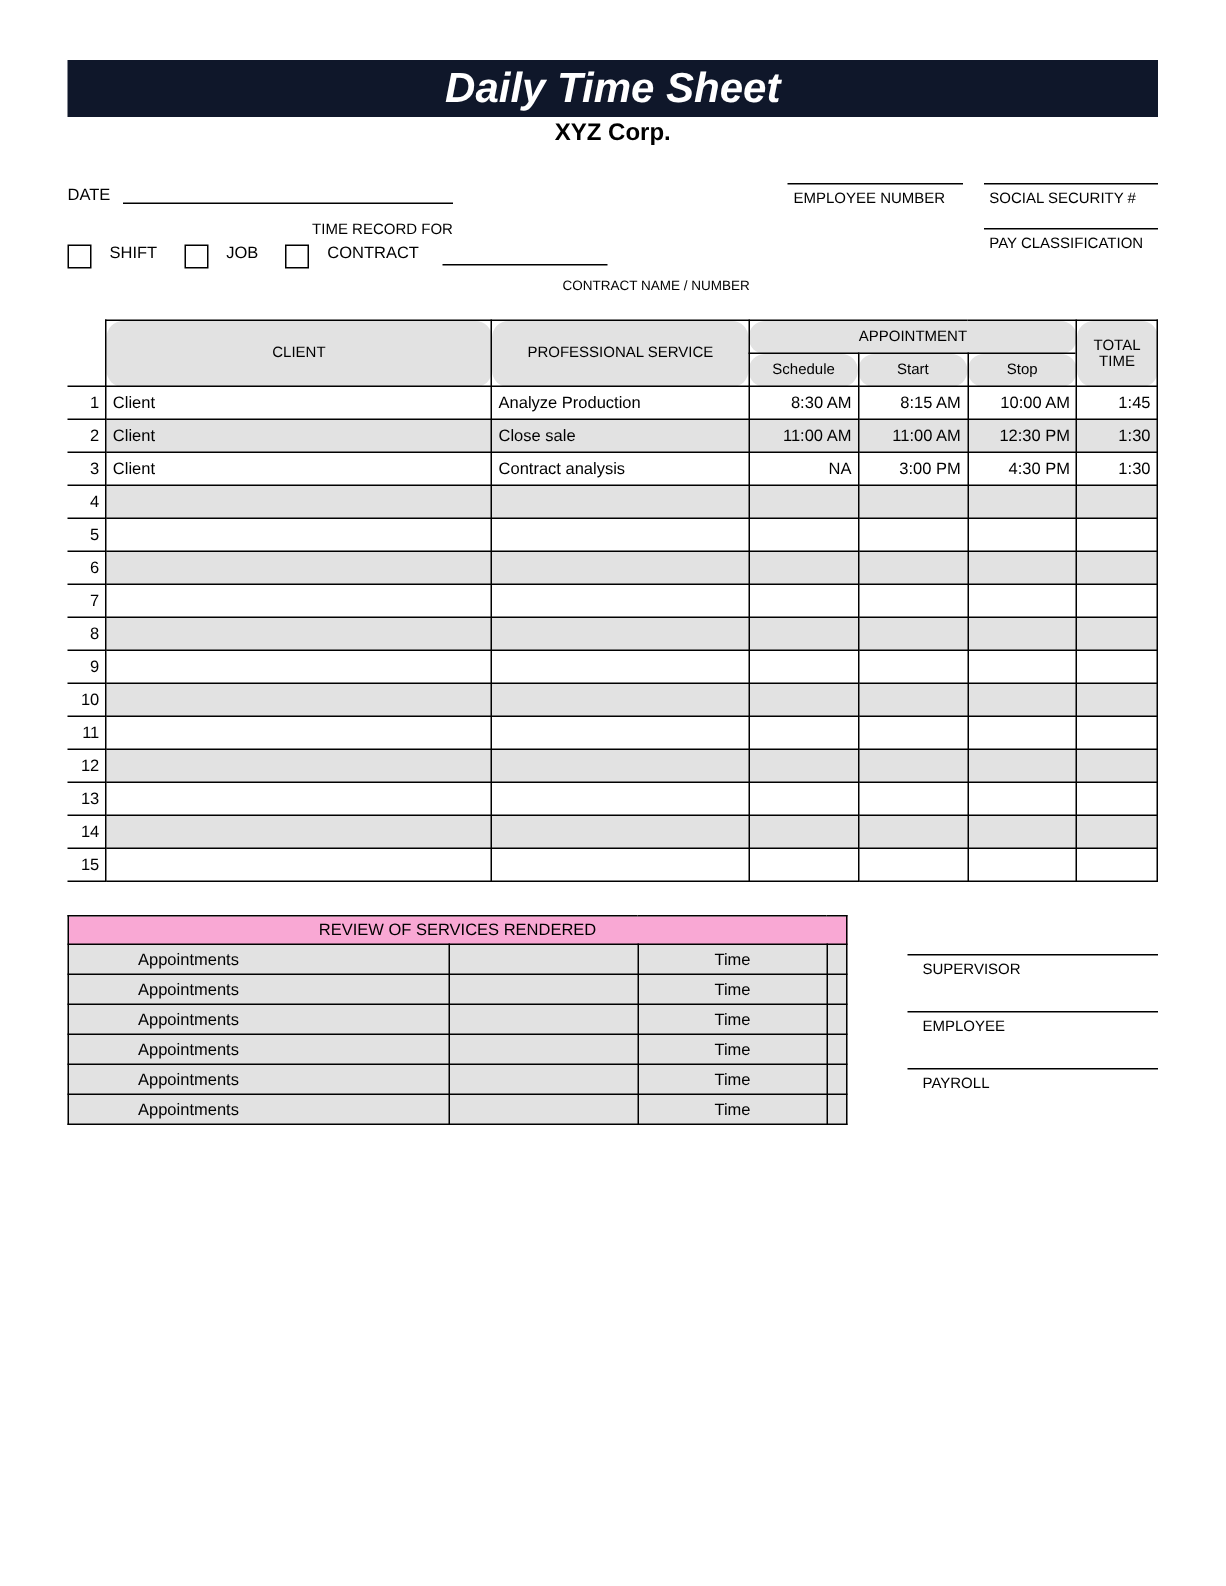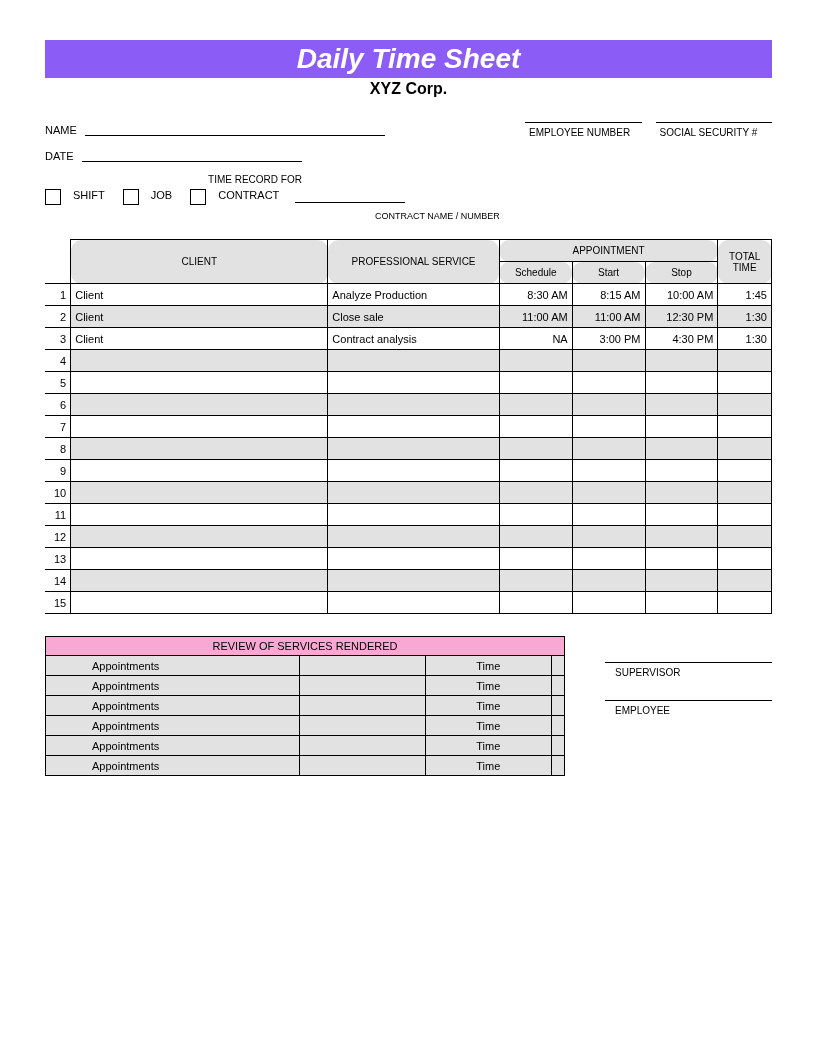--- a/index.html
+++ b/index.html
@@ -6,21 +6,21 @@
   body {
     margin: 0;
     padding: 40px 45px;
     font-family: Arial, sans-serif;
     font-size: 12px;
     color: #000;
     background: #fff;
     width: 817px;
   }
   .title-bar {
-    background: #8b5cf6;
+    background: #0f172a;
     color: #fff;
     text-align: center;
     font-size: 28px;
     font-weight: bold;
     font-style: italic;
     padding: 3px 0;
     margin-bottom: 2px;
   }
   .subtitle {
     text-align: center;
@@ -165,24 +165,20 @@
   }
 </style>
 </head>
 <body>
 
 <div class="title-bar">Daily Time Sheet</div>
 <div class="subtitle">XYZ Corp.</div>
 
 <div class="info-row">
   <div class="info-left">
-    <div class="field-line">
-      <span class="lbl">NAME</span>
-      <span class="underline" style="width:300px"></span>
-    </div>
     <div class="field-line">
       <span class="lbl">DATE</span>
       <span class="underline" style="width:220px"></span>
     </div>
     <div class="record-for">TIME RECORD FOR</div>
     <div class="checks">
       <span class="chk">
           <span class="box"></span>
           <span>SHIFT</span>
         </span>
@@ -196,20 +192,24 @@
           <span class="contract-line"></span>
         </span>
     </div>
     <div class="contract-cap">CONTRACT NAME / NUMBER</div>
   </div>
   <div class="info-right">
     <div class="right-group">
       <div class="right-cell">EMPLOYEE NUMBER</div>
       <div class="right-cell">SOCIAL SECURITY #</div>
     </div>
+    <div class="right-group">
+      <div class="right-cell" style="visibility:hidden"></div>
+      <div class="right-cell">PAY CLASSIFICATION</div>
+    </div>
   </div>
 </div>
 
 <table class="main">
   <thead>
     <tr class="hdr-norow">
       <th class="rownum-hdr"></th>
       <th rowspan="2" class="col-client">CLIENT</th>
       <th rowspan="2" class="col-service">PROFESSIONAL SERVICE</th>
       <th colspan="3" class="appt-label">APPOINTMENT</th>
@@ -403,14 +403,15 @@
           <td class="lbl">Appointments</td>
           <td class="val"></td>
           <td class="lbl2">Time</td>
           <td class="val"></td>
         </tr>
       </tbody>
   </table>
   <div class="sigs">
     <div class="sig">SUPERVISOR</div>
     <div class="sig">EMPLOYEE</div>
+    <div class="sig">PAYROLL</div>
   </div>
 </div>
 
 </body></html>

